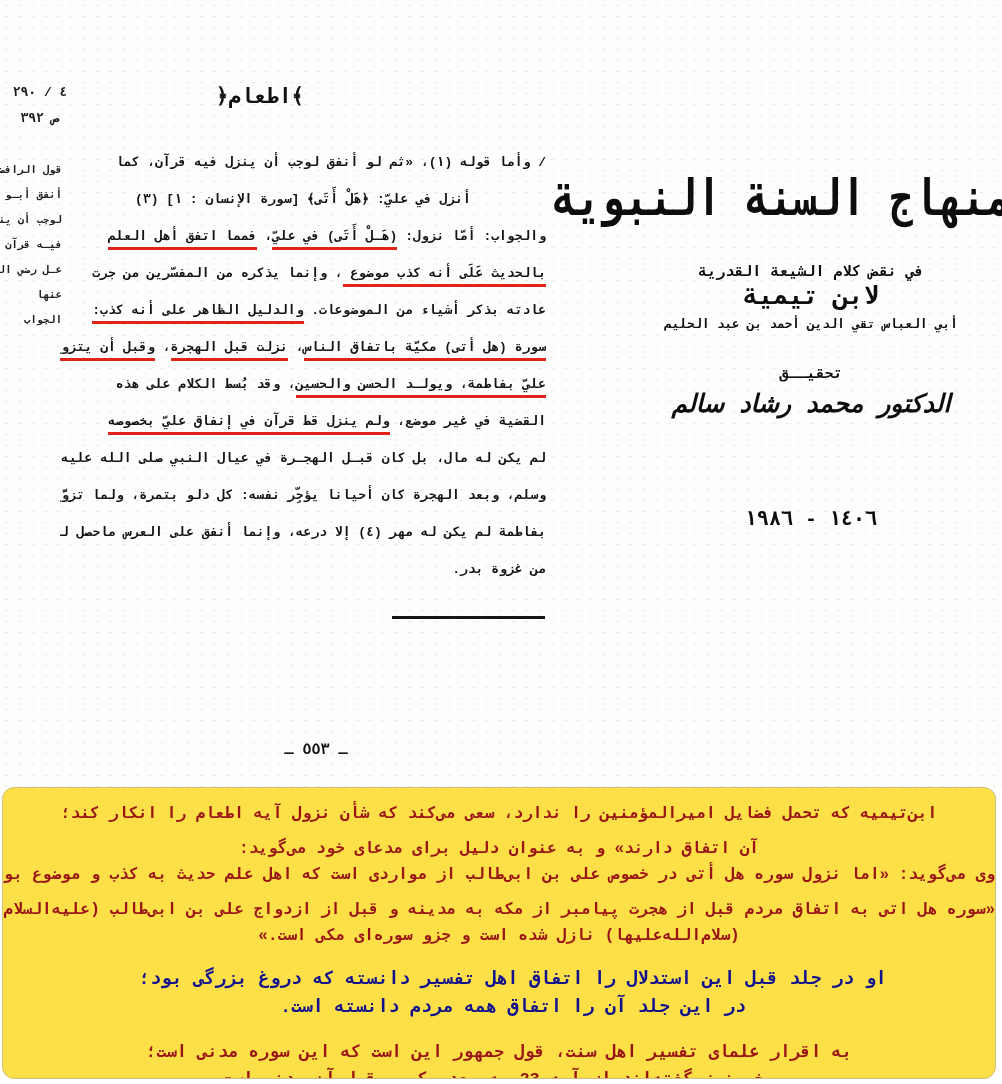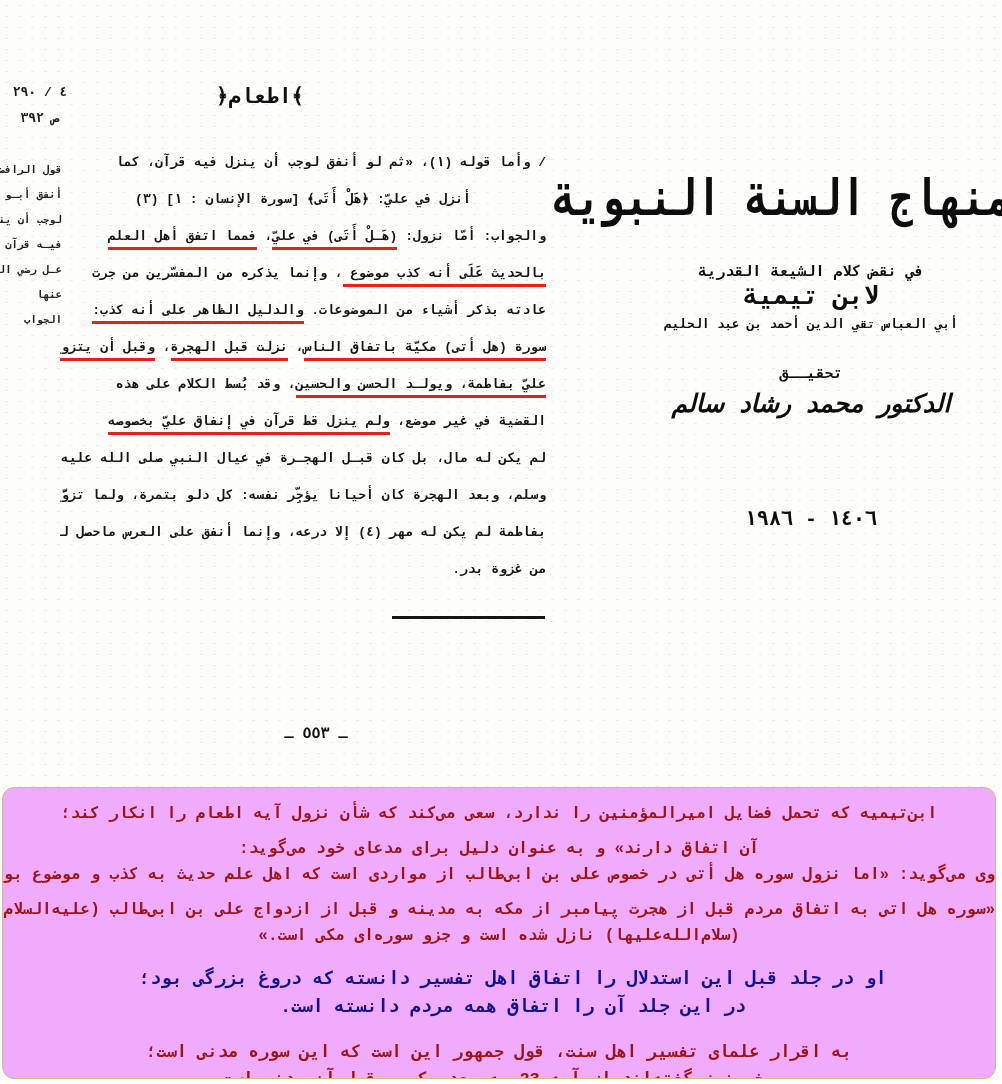--- a/index.html
+++ b/index.html
@@ -23,37 +23,37 @@
   .margin-notes div{white-space:nowrap;}
   .body-text{position:absolute;left:60px;top:144px;width:486px;direction:rtl;
     text-align:right;font-size:13px;font-weight:bold;line-height:37px;color:#141414;
     overflow:hidden;}
   .bline{white-space:nowrap;height:37px;}
   .bline.center{text-align:center;}
   .ul{border-bottom:3px solid #e3231a;padding-bottom:3px;}
   .foot-rule{position:absolute;left:392px;top:616px;width:153px;height:3px;background:#151515;}
   .footnotes{position:absolute;left:120px;top:628px;width:426px;direction:rtl;
     text-align:right;font-size:13.5px;font-weight:bold;line-height:27px;color:#1a1a1a;}
-  .page-number{position:absolute;left:216px;top:724px;width:200px;text-align:center;
+  .page-number{position:absolute;left:216px;top:740px;width:200px;text-align:center;
     direction:rtl;font-size:15px;font-weight:bold;color:#141414;}
   
   .title-page{position:absolute;left:612px;top:0;width:398px;height:787px;
     direction:rtl;text-align:center;color:#0d0d0d;}
   .book-title{margin:175px 0 0 0;font-size:40px;font-weight:bold;white-space:nowrap;
     transform:scaleY(1.25);letter-spacing:-1px;}
   .book-subtitle{margin-top:38px;font-size:15px;font-weight:bold;}
   .book-author{font-size:25px;font-weight:bold;}
   .book-author-full{margin-top:4px;font-size:12.5px;font-weight:bold;}
   .editor-label{margin-top:32px;font-size:15px;font-weight:bold;letter-spacing:2px;}
   .editor-name{margin-top:6px;font-size:25px;font-weight:bold;font-style:italic;}
   .volume{margin-top:42px;font-size:22px;font-weight:bold;letter-spacing:2px;}
   .year{margin-top:86px;font-size:20px;font-weight:bold;}
   
   .panel{position:absolute;left:2px;top:787px;width:994px;height:292px;
-    box-sizing:border-box;background:#f0abfc;border:1px solid #cdbf84;border-radius:12px;
+    box-sizing:border-box;background:#fde047;border:1px solid #cdbf84;border-radius:12px;
     direction:rtl;text-align:center;padding-top:8px;overflow:hidden;}
   .para{margin-top:9px;}
   .para:first-child{margin-top:5px;}
   .para.blue-para{margin-top:16px;}
   .para:last-child{margin-top:18px;}
   .aline{font-weight:bold;font-size:16px;line-height:26px;white-space:nowrap;}
   .para.red .aline{color:#991515;}
   .para.blue-para .aline{color:#12128f;font-size:18px;line-height:28px;padding-left:28px;}
   .para:last-child .aline{font-size:17px;line-height:27px;}
 </style>

